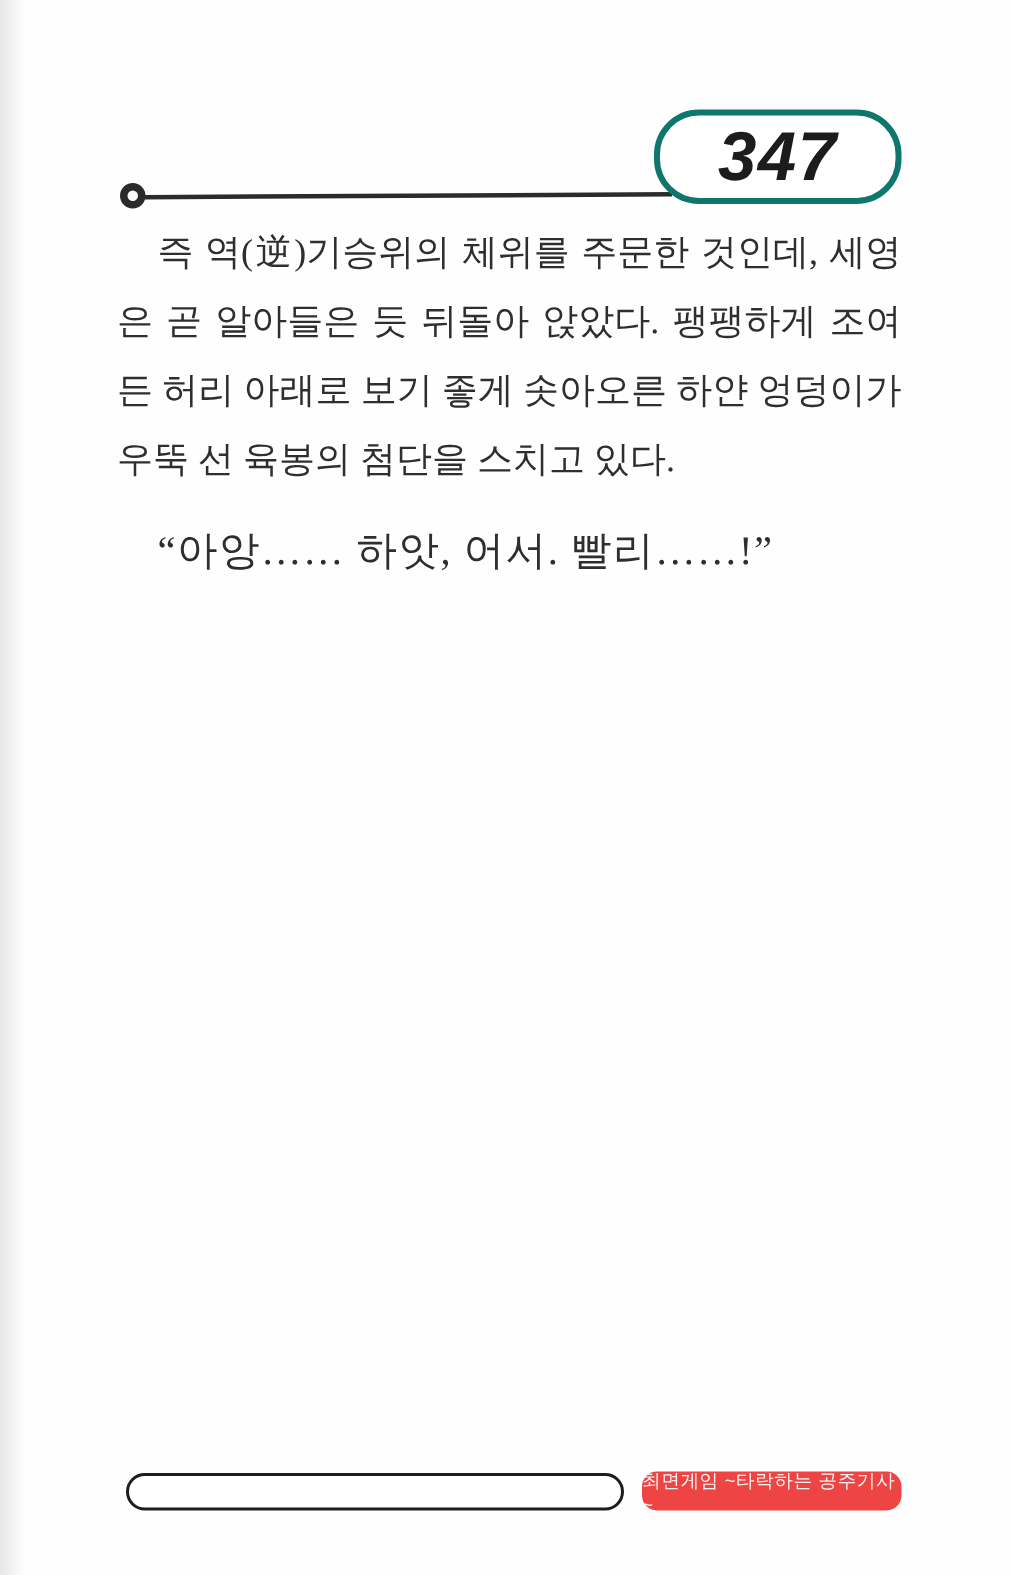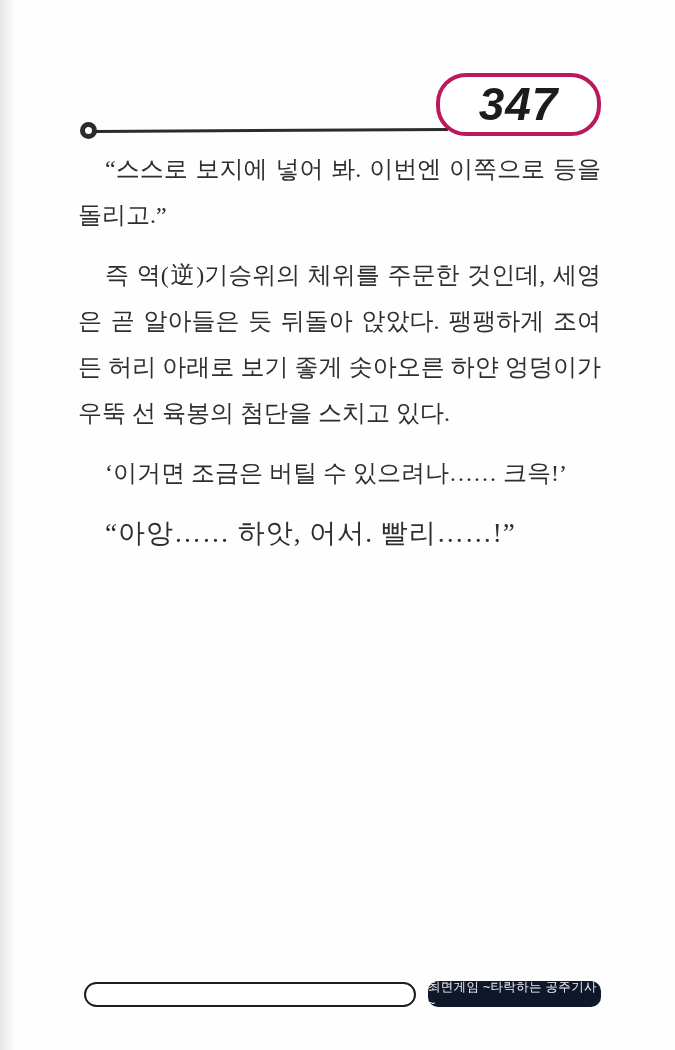--- a/index.html
+++ b/index.html
@@ -42,21 +42,21 @@
     border: 5.5px solid #2b2b2b;
     border-radius: 50%;
   }
   .page-badge {
     position: absolute;
     left: 436px;
     top: 73px;
     width: 157px;
     height: 55px;
     background: #ffffff;
-    border: 4px solid #be185d;
+    border: 4px solid #0f766e;
     border-radius: 30px;
     display: flex;
     align-items: center;
     justify-content: center;
   }
   .page-badge .num {
     font-family: "Liberation Sans", "DejaVu Sans", sans-serif;
     font-weight: bold;
     font-style: italic;
     font-size: 46px;
@@ -94,21 +94,21 @@
     background: #ffffff;
     border: 2.5px solid #1d1d1d;
     border-radius: 14px;
   }
   .footer-title-badge {
     position: absolute;
     left: 428px;
     top: 981px;
     width: 173px;
     height: 26px;
-    background: #0f172a;
+    background: #ef4444;
     border-radius: 10px;
     display: flex;
     align-items: center;
     justify-content: center;
     color: #f2f2f2;
     font-family: "Liberation Sans", "DejaVu Sans", sans-serif;
     font-size: 12.5px;
     letter-spacing: 0.3px;
   }
 </style>
@@ -117,22 +117,20 @@
 
 <div class="scan-edge"></div>
 
 <div class="header-ring"></div>
 <div class="header-rule"></div>
 <div class="page-badge">
   <span class="num">347</span>
 </div>
 
 <div class="text-block">
-  <p>“스스로 보지에 넣어 봐. 이번엔 이쪽으로 등을 돌리고.”</p>
   <p>즉 역(逆)기승위의 체위를 주문한 것인데, 세영은 곧 알아들은 듯 뒤돌아 앉았다. 팽팽하게 조여든 허리 아래로 보기 좋게 솟아오른 하얀 엉덩이가 우뚝 선 육봉의 첨단을 스치고 있다.</p>
-  <p>‘이거면 조금은 버틸 수 있으려나…… 크윽!’</p>
   <p class="dialogue-large">“아앙…… 하앗, 어서. 빨리……!”</p>
 </div>
 
 <div class="footer-bar-empty"></div>
 <div class="footer-title-badge">
   <span>최면게임 ~타락하는 공주기사~</span>
 </div>
 
 </body></html>

